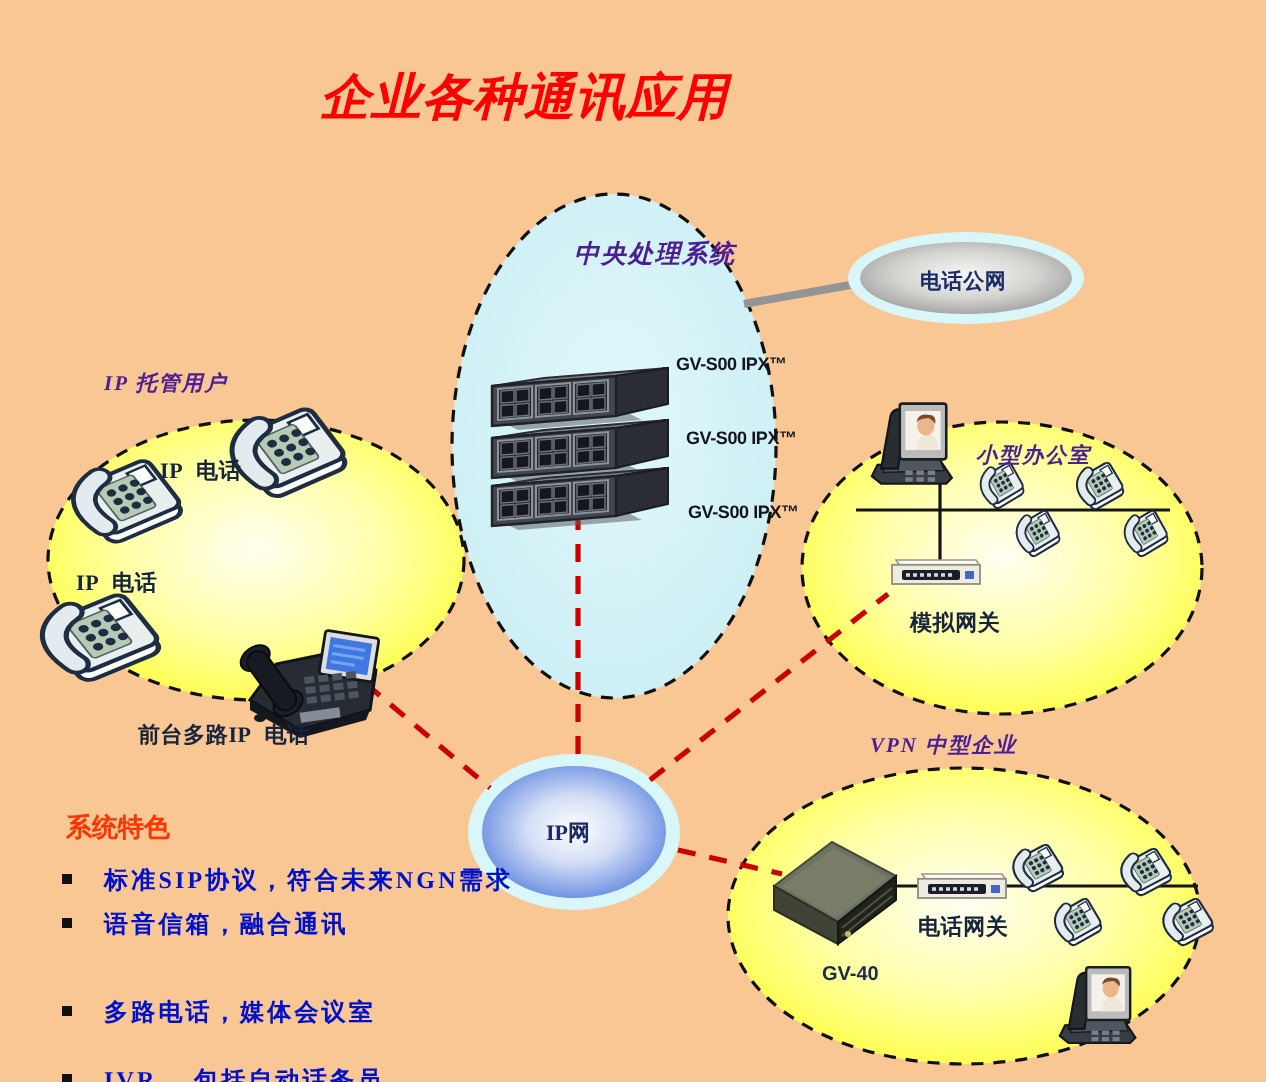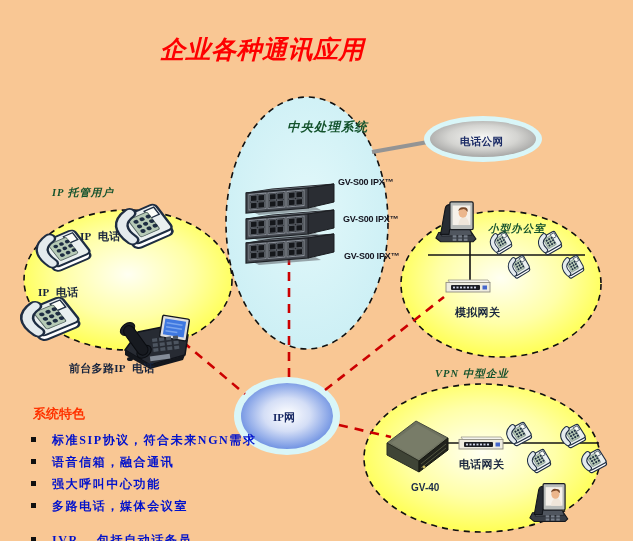--- a/index.html
+++ b/index.html
@@ -3,21 +3,21 @@
 <meta charset="utf-8">
 <style>
   html,body{margin:0;padding:0;}
   body{width:633px;height:541px;overflow:hidden;background:#f9c794;
        font-family:"Liberation Serif", serif;}
   #stage{position:relative;width:633px;height:541px;background:#f9c794;}
   #shapes{position:absolute;left:0;top:0;}
   .lbl{position:absolute;white-space:nowrap;line-height:1.1;}
   .title{left:0;top:36px;width:524px;text-align:center;font-size:25px;font-weight:bold;
          color:#fe0000;letter-spacing:0.5px;font-style:italic;}
-  .blue-italic{color:#14532d;font-weight:bold;font-style:italic;font-size:10.5px;letter-spacing:1px;}
+  .blue-italic{color:#4c1d95;font-weight:bold;font-style:italic;font-size:10.5px;letter-spacing:1px;}
   .navy{color:#1b2b66;font-weight:bold;}
   .devlbl{color:#17243d;font-weight:bold;font-size:11px;letter-spacing:0.3px;word-spacing:4px;}
   .srvlbl{color:#14141f;font-weight:bold;font-size:9px;
           font-family:"Liberation Sans", sans-serif;letter-spacing:-0.2px;}
   .feat-head{left:33px;top:407px;font-size:13px;font-weight:bold;color:#ff3300;letter-spacing:0px;}
   .feat-item{left:31px;width:330px;font-size:12px;font-weight:bold;color:#0011cc;letter-spacing:1.6px;}
   .feat-item .bullet{display:inline-block;width:5px;height:5px;background:#101010;
                      margin-right:16px;vertical-align:2px;}
 </style>
 </head>
@@ -246,17 +246,16 @@
 
 <div class="lbl navy" style="left:273px;top:411px;font-size:11px;">IP网</div>
 
 <div class="lbl blue-italic" style="left:435px;top:368px;">VPN 中型企业</div>
 <div class="lbl devlbl" style="left:459px;top:458px;">电话网关</div>
 <div class="lbl" style="left:411px;top:482px;font-size:10px;font-weight:bold;color:#1b2b4a;font-family:'Liberation Sans',sans-serif;">GV-40</div>
 
 <div class="lbl feat-head">系统特色</div>
 <div class="lbl feat-item" style="top:456px;"><span class="bullet"></span><span>语音信箱，融合通讯</span></div>
 <div class="lbl feat-item" style="top:434px;"><span class="bullet"></span><span>标准SIP协议，符合未来NGN需求</span></div>
-<div class="lbl feat-item" style="top:478px;"><span class="bullet"></span><span>强大呼叫中心功能</span></div>
 <div class="lbl feat-item" style="top:500px;"><span class="bullet"></span><span>多路电话，媒体会议室</span></div>
 <div class="lbl feat-item" style="top:534px;"><span class="bullet"></span><span>IVR ，包括自动话务员</span></div>
 
 </div>
 
 </body></html>

